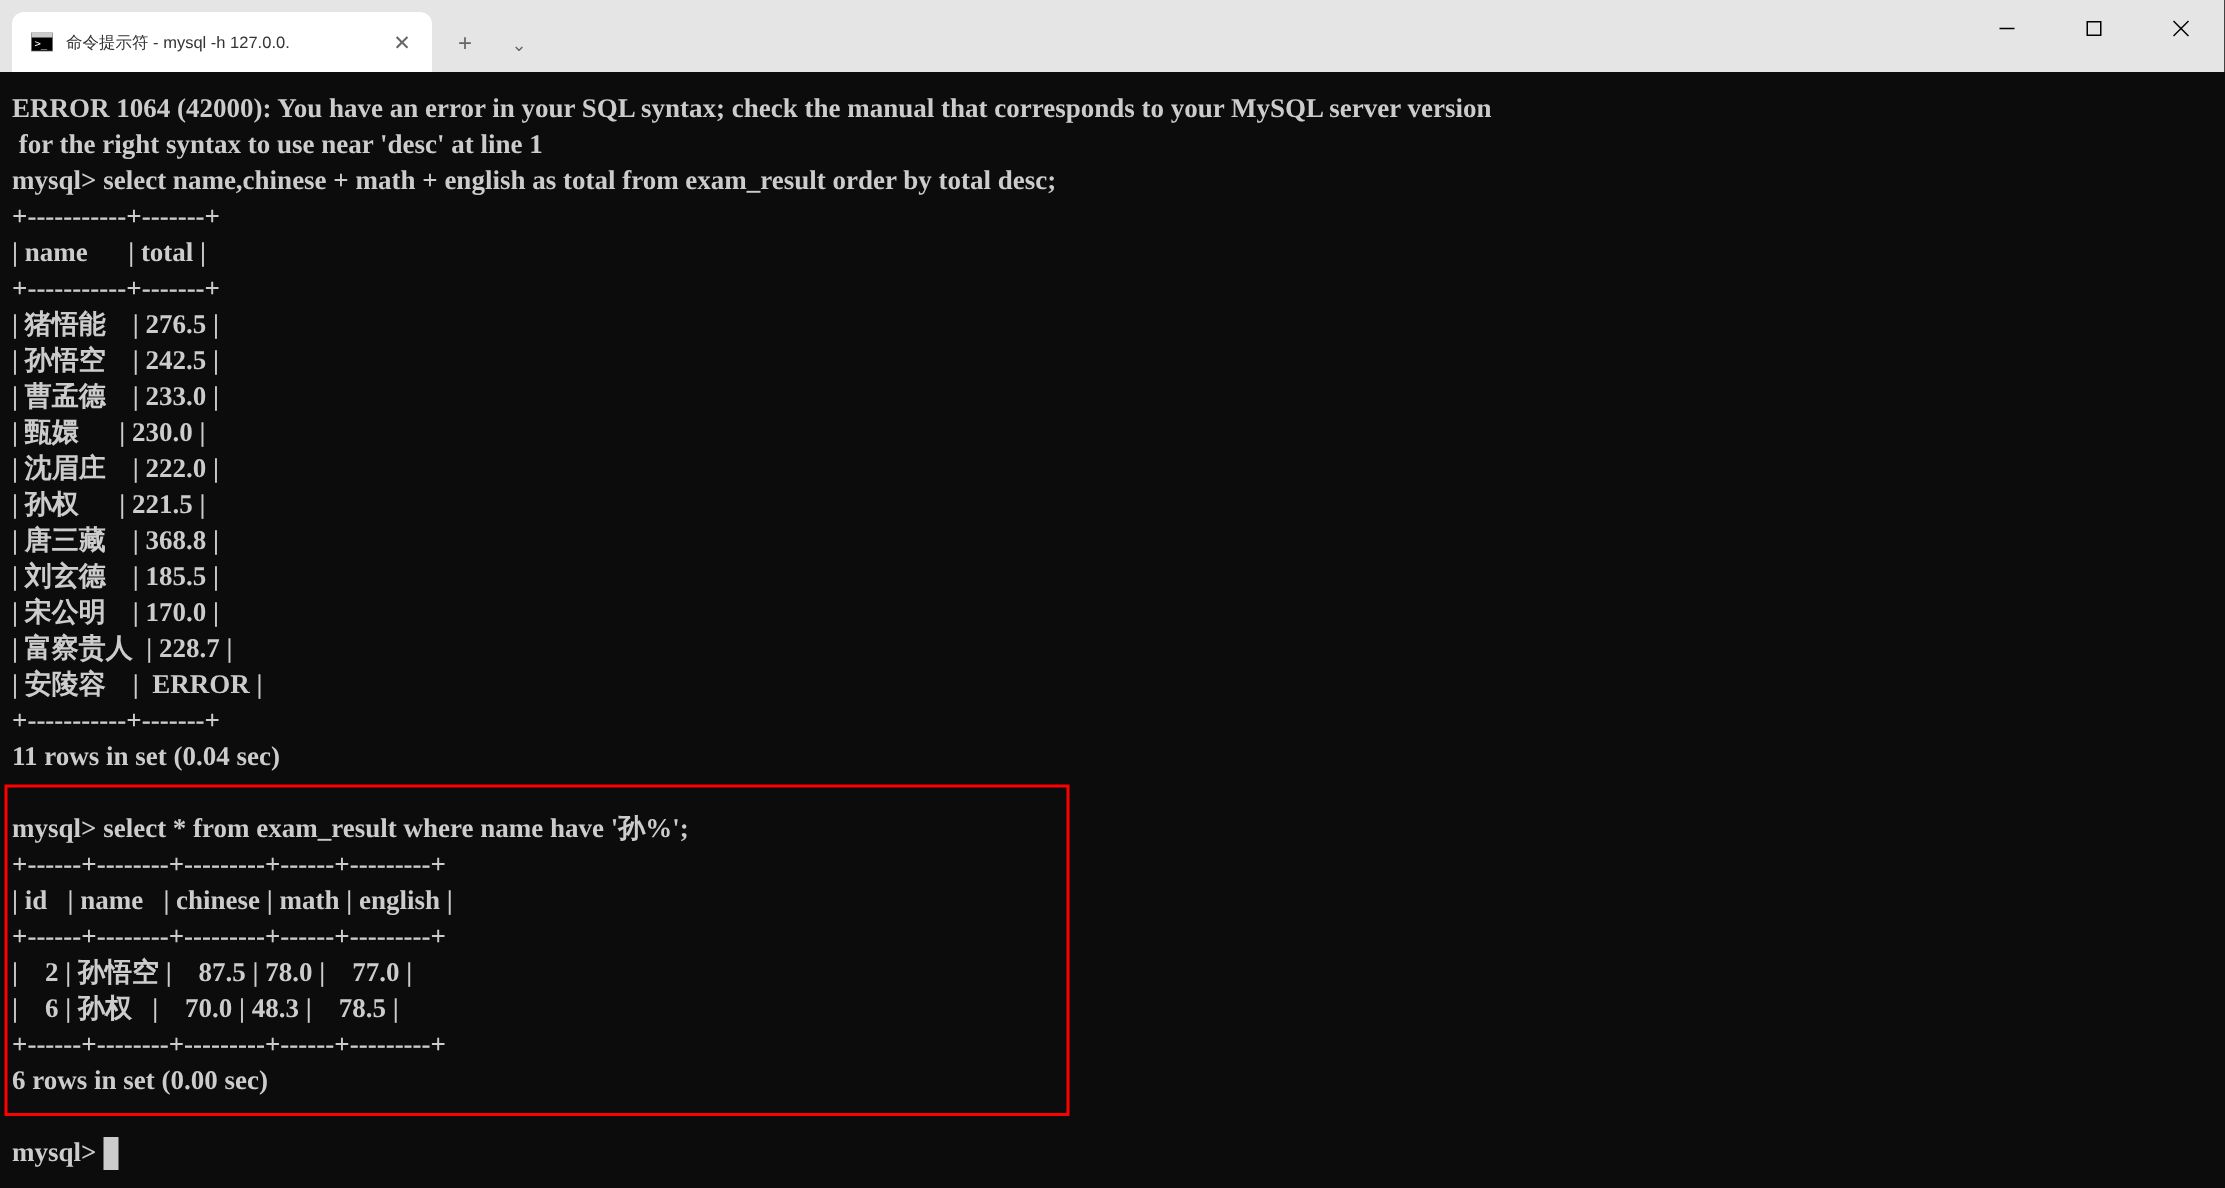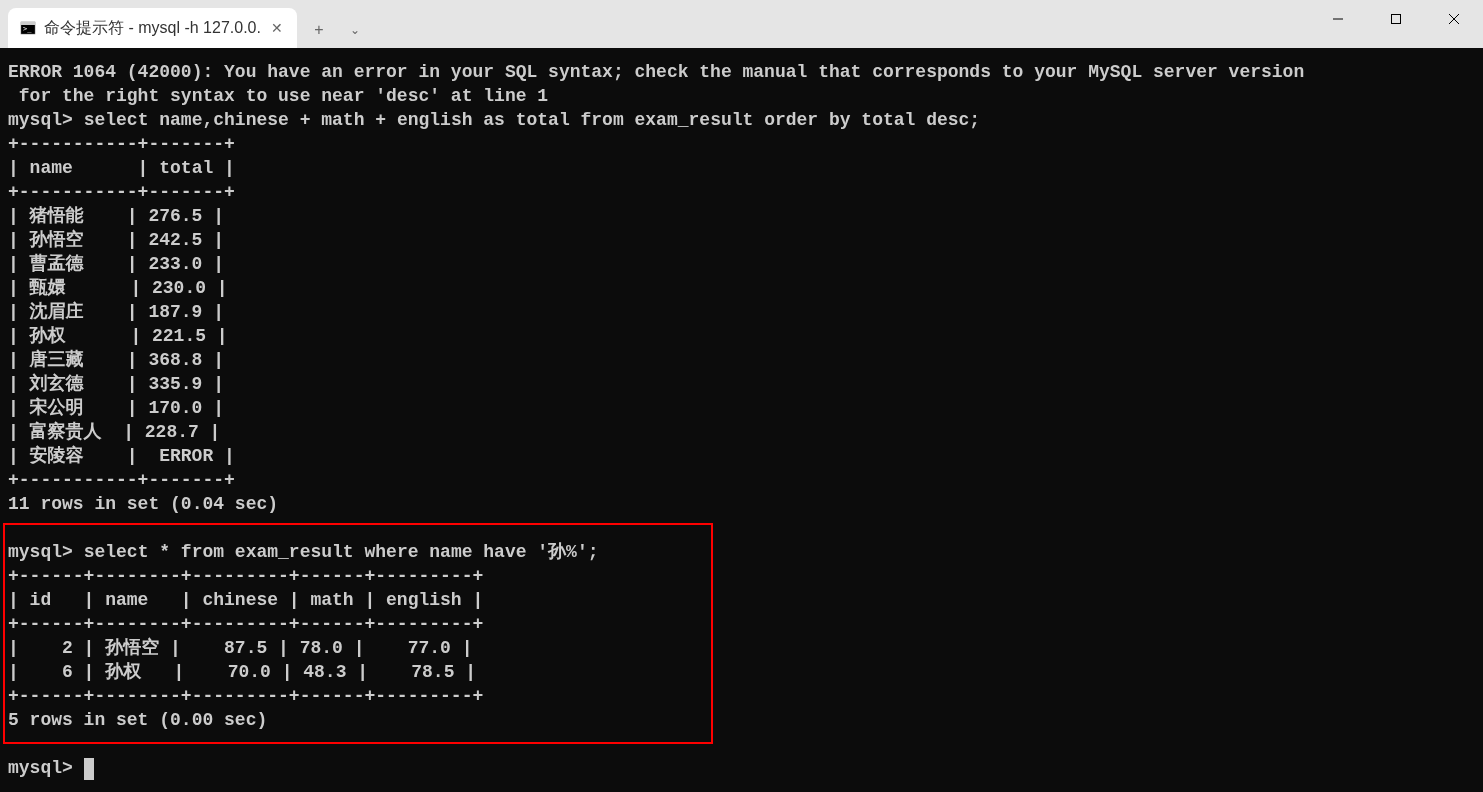--- a/index.html
+++ b/index.html
@@ -34,21 +34,21 @@
       min-width: 280px;
     }
     .tab-icon {
       width: 16px;
       height: 16px;
       display: flex;
       align-items: center;
       justify-content: center;
     }
     .tab-title {
-      font-size: 16px;
+      font-size: 11px;
       color: #333;
       flex: 1;
       white-space: nowrap;
       overflow: hidden;
       text-overflow: ellipsis;
     }
     .tab-close {
       width: 16px;
       height: 16px;
       display: flex;
@@ -89,21 +89,21 @@
     .window-btn {
       width: 58px;
       display: flex;
       align-items: center;
       justify-content: center;
       cursor: pointer;
     }
     .terminal {
       background: #0c0c0c;
       color: #cccccc;
-      font-family: Liberation Mono, monospace;
+      font-family: Liberation Serif, serif;
       font-size: 18px;
       line-height: 24px;
       padding: 12px 8px;
       font-weight: bold;
       white-space: pre;
       letter-spacing: 0;
     }
     .highlight-box {
       border: 2px solid #ff0000;
       position: absolute;
@@ -158,34 +158,34 @@
 <div class="terminal"><span>ERROR 1064 (42000): You have an error in your SQL syntax; check the manual that corresponds to your MySQL server version
  for the right syntax to use near 'desc' at line 1</span>
 <span>mysql&gt; </span><span>select name,chinese + math + english as total from exam_result order by total desc;</span>
 <span>+-----------+-------+</span>
 <span>| name      | total |</span>
 <span>+-----------+-------+</span>
 <span>| 猪悟能    | 276.5 |</span>
 <span>| 孙悟空    | 242.5 |</span>
 <span>| 曹孟德    | 233.0 |</span>
 <span>| 甄嬛      | 230.0 |</span>
-<span>| 沈眉庄    | 187.9 |</span>
+<span>| 沈眉庄    | 222.0 |</span>
 <span>| 孙权      | 221.5 |</span>
 <span>| 唐三藏    | 368.8 |</span>
-<span>| 刘玄德    | 335.9 |</span>
+<span>| 刘玄德    | 185.5 |</span>
 <span>| 宋公明    | 170.0 |</span>
 <span>| 富察贵人  | 228.7 |</span>
 <span>| 安陵容    |  ERROR |</span>
 <span>+-----------+-------+</span>
 <span>11 rows in set (0.04 sec)</span>
 
 <span>mysql&gt; </span><span>select * from exam_result where name have '孙%';</span>
 <span>+------+--------+---------+------+---------+</span>
 <span>| id   | name   | chinese | math | english |</span>
 <span>+------+--------+---------+------+---------+</span>
 <span>|    2 | 孙悟空 |    87.5 | 78.0 |    77.0 |</span>
 <span>|    6 | 孙权   |    70.0 | 48.3 |    78.5 |</span>
 <span>+------+--------+---------+------+---------+</span>
-<span>5 rows in set (0.00 sec)</span>
+<span>6 rows in set (0.00 sec)</span>
 
 <span>mysql&gt; </span><span class="cursor"></span></div>
 
 <div class="highlight-box" id="hl" style="top: 523px; left: 3px; width: 710px; height: 221px;"></div>
 
 </body></html>

